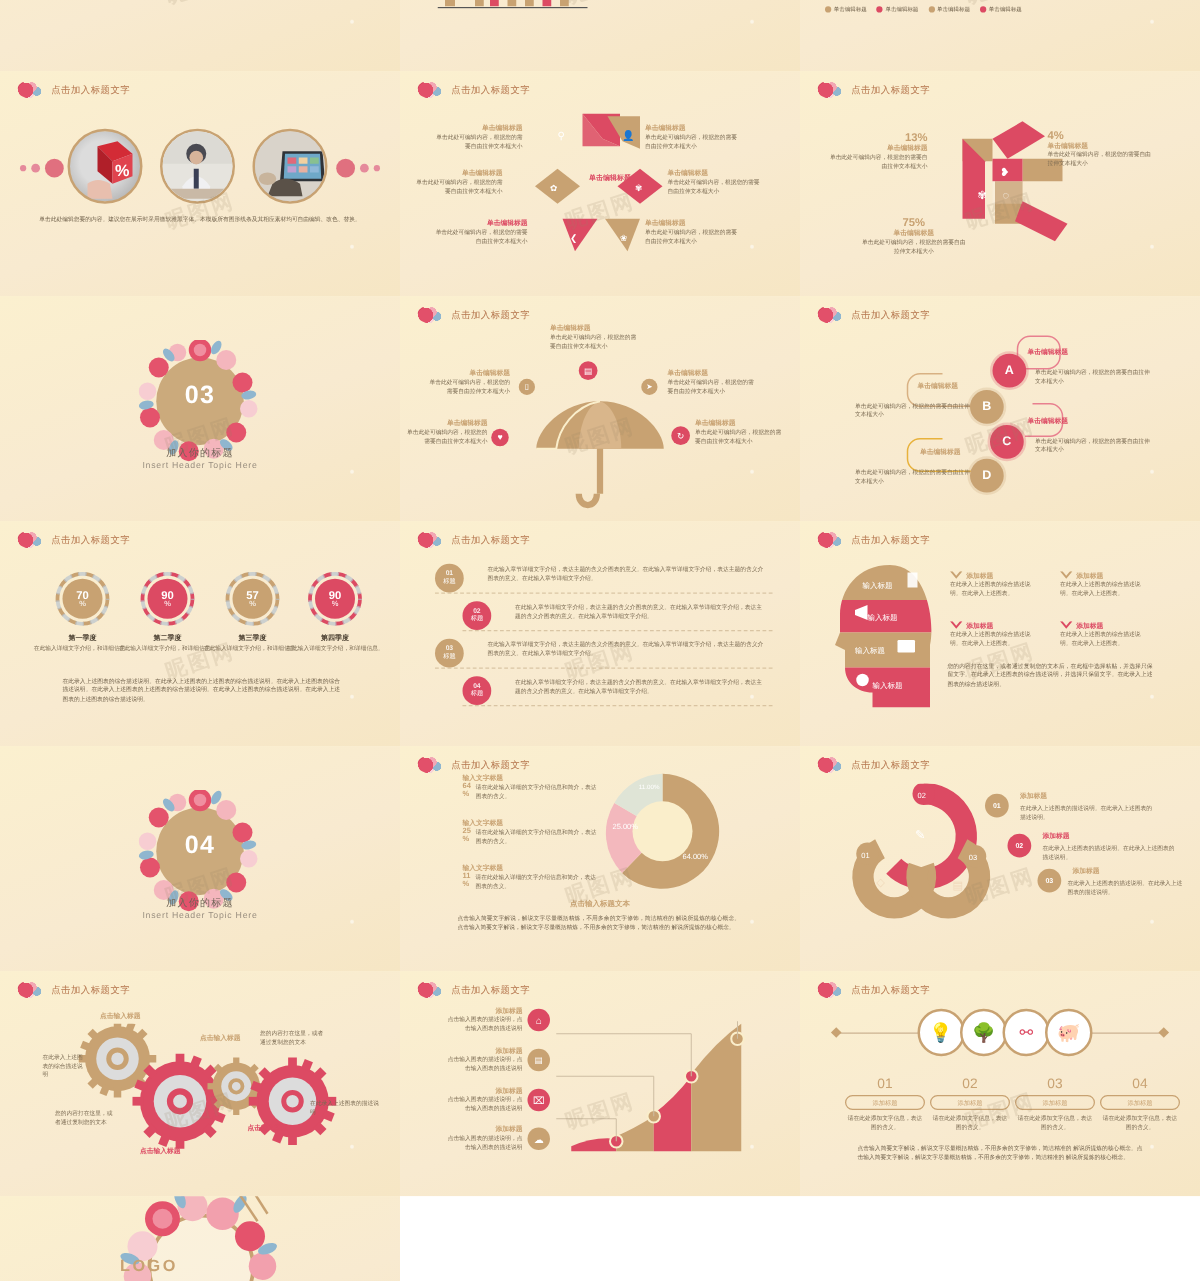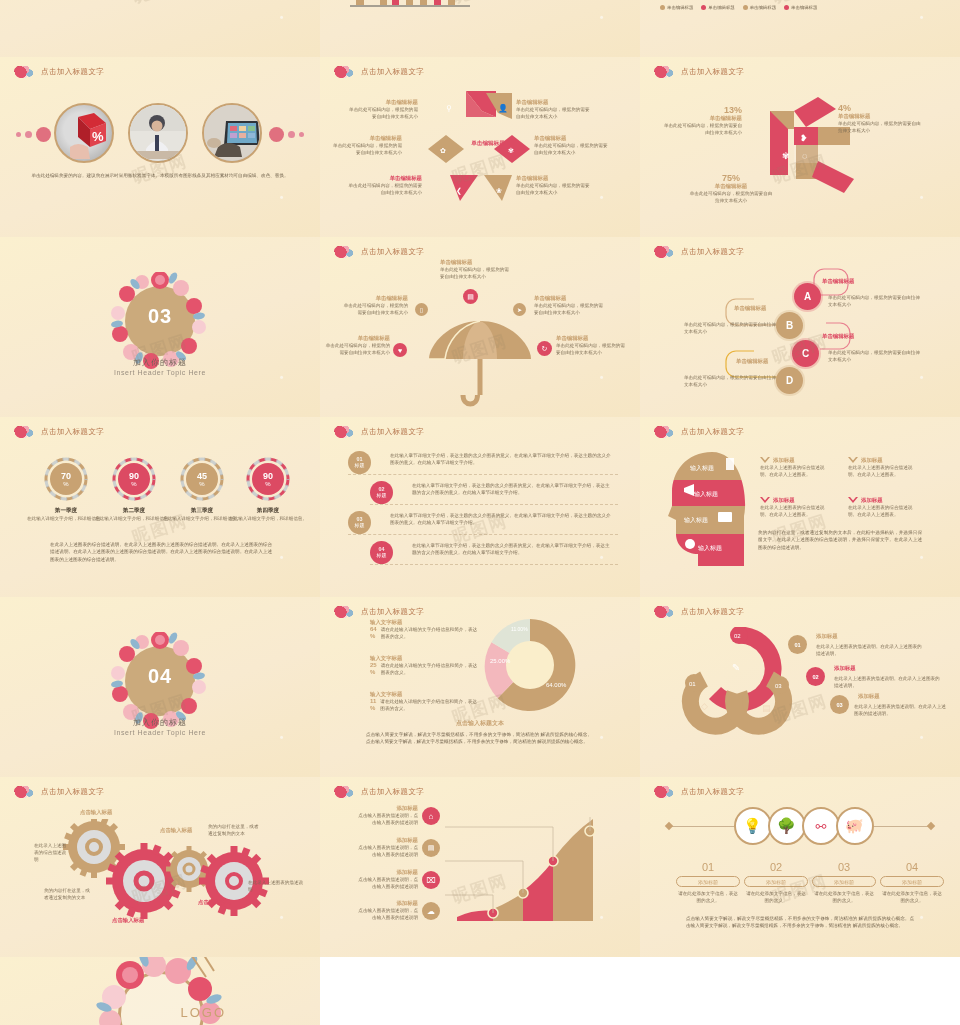--- a/index.html
+++ b/index.html
@@ -399,21 +399,21 @@
           <b style="font-size:9px">90</b>
           <i style="font-size:6px;font-style:normal">%</i>
         </div>
     </div>
     <div style="position:absolute;left:180px;top:40px;width:44px;height:44px;">
       <svg width="44" height="44" viewBox="0 0 44 44" style="position:absolute">
           <circle cx="22" cy="22" r="20" fill="none" stroke="#c8a272" stroke-width="3" stroke-dasharray="7 5"></circle>
           <circle cx="22" cy="22" r="20" fill="none" stroke="#b9c4cf" stroke-width="3" stroke-dasharray="7 5" stroke-dashoffset="-30" opacity=".7"></circle>
         </svg>
       <div class="circ" style="position:absolute;left:6px;top:6px;width:32px;height:32px;background:#c8a272;flex-direction:column;line-height:1;">
-          <b style="font-size:9px">45</b>
+          <b style="font-size:9px">57</b>
           <i style="font-size:6px;font-style:normal">%</i>
         </div>
     </div>
     <div style="position:absolute;left:246px;top:40px;width:44px;height:44px;">
       <svg width="44" height="44" viewBox="0 0 44 44" style="position:absolute">
           <circle cx="22" cy="22" r="20" fill="none" stroke="#dc4a63" stroke-width="3" stroke-dasharray="7 5"></circle>
           <circle cx="22" cy="22" r="20" fill="none" stroke="#b9c4cf" stroke-width="3" stroke-dasharray="7 5" stroke-dashoffset="-30" opacity=".7"></circle>
         </svg>
       <div class="circ" style="position:absolute;left:6px;top:6px;width:32px;height:32px;background:#dc4a63;flex-direction:column;line-height:1;">
           <b style="font-size:9px">90</b>
@@ -849,19 +849,19 @@
         <circle cx="18" cy="48" r="12" fill="#f7cdd2"></circle>
         <circle cx="14" cy="72" r="11" fill="#f4b6bd"></circle>
         <circle cx="114" cy="64" r="11" fill="#f2a0ad"></circle>
         <ellipse cx="48" cy="10" rx="4" ry="8" fill="#8fb6cf" transform="rotate(-20 48 10)"></ellipse>
         <ellipse cx="96" cy="14" rx="4" ry="8" fill="#8fb6cf" transform="rotate(30 96 14)"></ellipse>
         <ellipse cx="118" cy="50" rx="4" ry="8" fill="#8fb6cf" transform="rotate(70 118 50)"></ellipse>
         <ellipse cx="8" cy="58" rx="4" ry="8" fill="#8fb6cf" transform="rotate(-70 8 58)"></ellipse>
         <line x1="94" y1="4" x2="110" y2="28" stroke="#c8a272" stroke-width="2"></line>
         <line x1="104" y1="0" x2="118" y2="22" stroke="#c8a272" stroke-width="2"></line>
       </svg>
-      <div style="position:absolute;left:0;top:56px;width:130px;text-align:right;font-size:13px;color:#c8a272;letter-spacing:2px;font-weight:normal">LOGO</div>
+      <div style="position:absolute;left:0;top:56px;width:130px;text-align:left;font-size:13px;color:#c8a272;letter-spacing:2px;font-weight:bold">LOGO</div>
     </div>
 
   </div>
 
   <div style="position:absolute;left:320px;top:957px;width:640px;height:68px;background:#ffffff;"></div>
 </div>
 
 </body></html>

